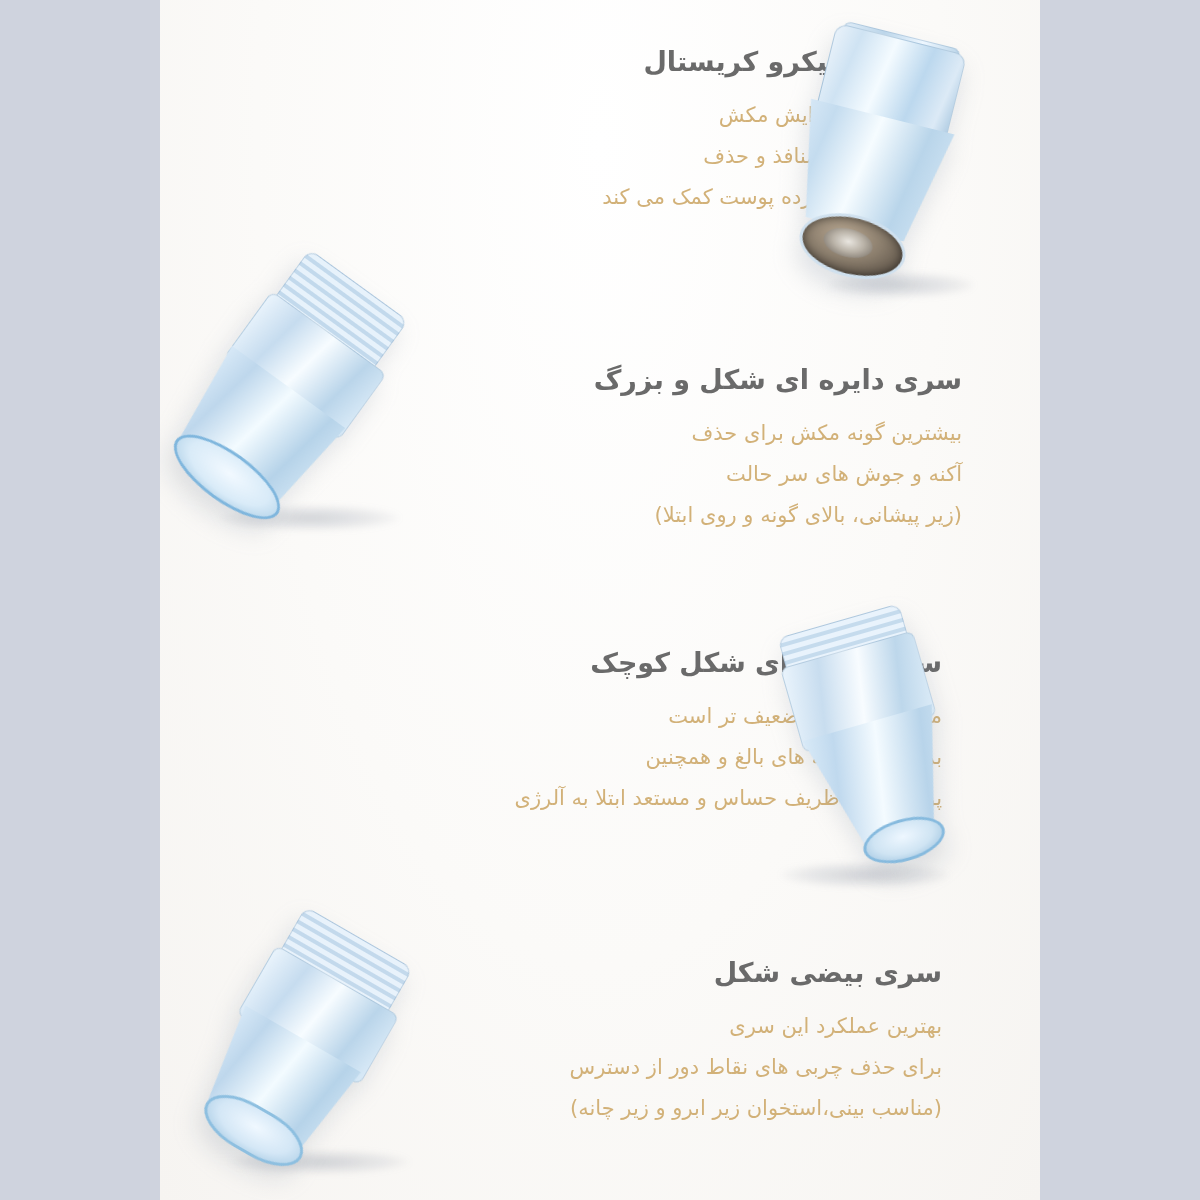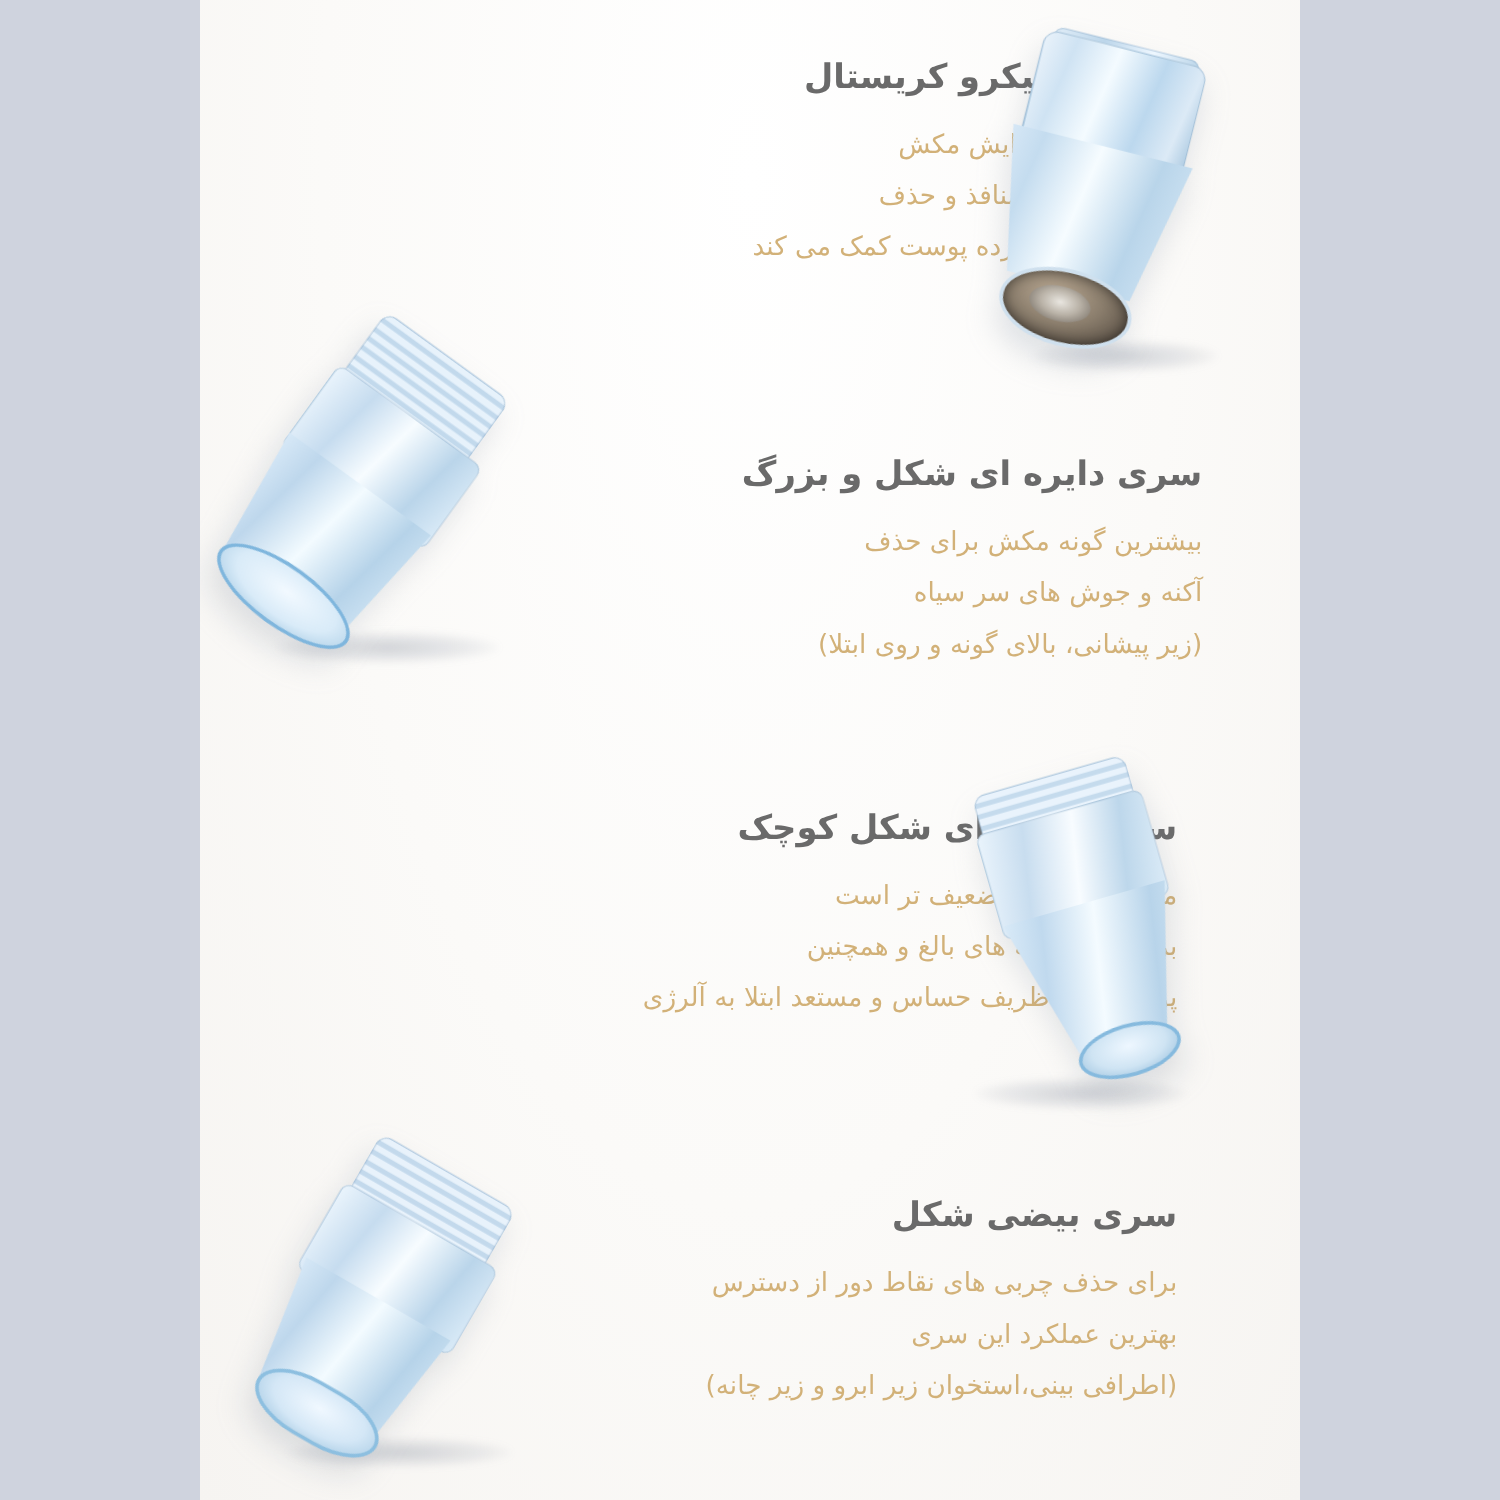--- a/index.html
+++ b/index.html
@@ -221,21 +221,21 @@
       <div class="barrel"></div>
       <div class="cone"></div>
       <div class="tipring"></div>
       <div class="tiphole"></div>
     </div>
 
     <div class="section" id="sec2">
       <div class="heading">سری دایره ای شکل و بزرگ</div>
       <div class="body-lines">
         <span class="ln">بیشترین گونه مکش برای حذف</span>
-        <span class="ln">آکنه و جوش های سر سیاه</span>
+        <span class="ln">آکنه و جوش های سر حالت</span>
         <span class="ln">(زیر پیشانی، بالای گونه و روی ابتلا)</span>
       </div>
     </div>
 
     <div class="shadow-blur" style="left:60px; top:505px; width:180px; height:26px;"></div>
     <div class="nozzle" id="img2">
       <div class="ridges"></div>
       <div class="barrel"></div>
       <div class="cup"></div>
       <div class="rim"></div>
@@ -254,23 +254,23 @@
     <div class="nozzle" id="img3">
       <div class="ridges"></div>
       <div class="barrel"></div>
       <div class="cone"></div>
       <div class="rim"></div>
     </div>
 
     <div class="section" id="sec4">
       <div class="heading">سری بیضی شکل</div>
       <div class="body-lines">
+        <span class="ln">بهترین عملکرد این سری</span>
         <span class="ln">برای حذف چربی های نقاط دور از دسترس</span>
-        <span class="ln">بهترین عملکرد این سری</span>
-        <span class="ln">(اطرافی بینی،استخوان زیر ابرو و زیر چانه)</span>
+        <span class="ln">(مناسب بینی،استخوان زیر ابرو و زیر چانه)</span>
       </div>
     </div>
 
     <div class="shadow-blur" style="left:70px; top:1150px; width:180px; height:24px;"></div>
     <div class="nozzle" id="img4">
       <div class="ridges"></div>
       <div class="barrel"></div>
       <div class="cup"></div>
       <div class="ovalrim"></div>
     </div>

